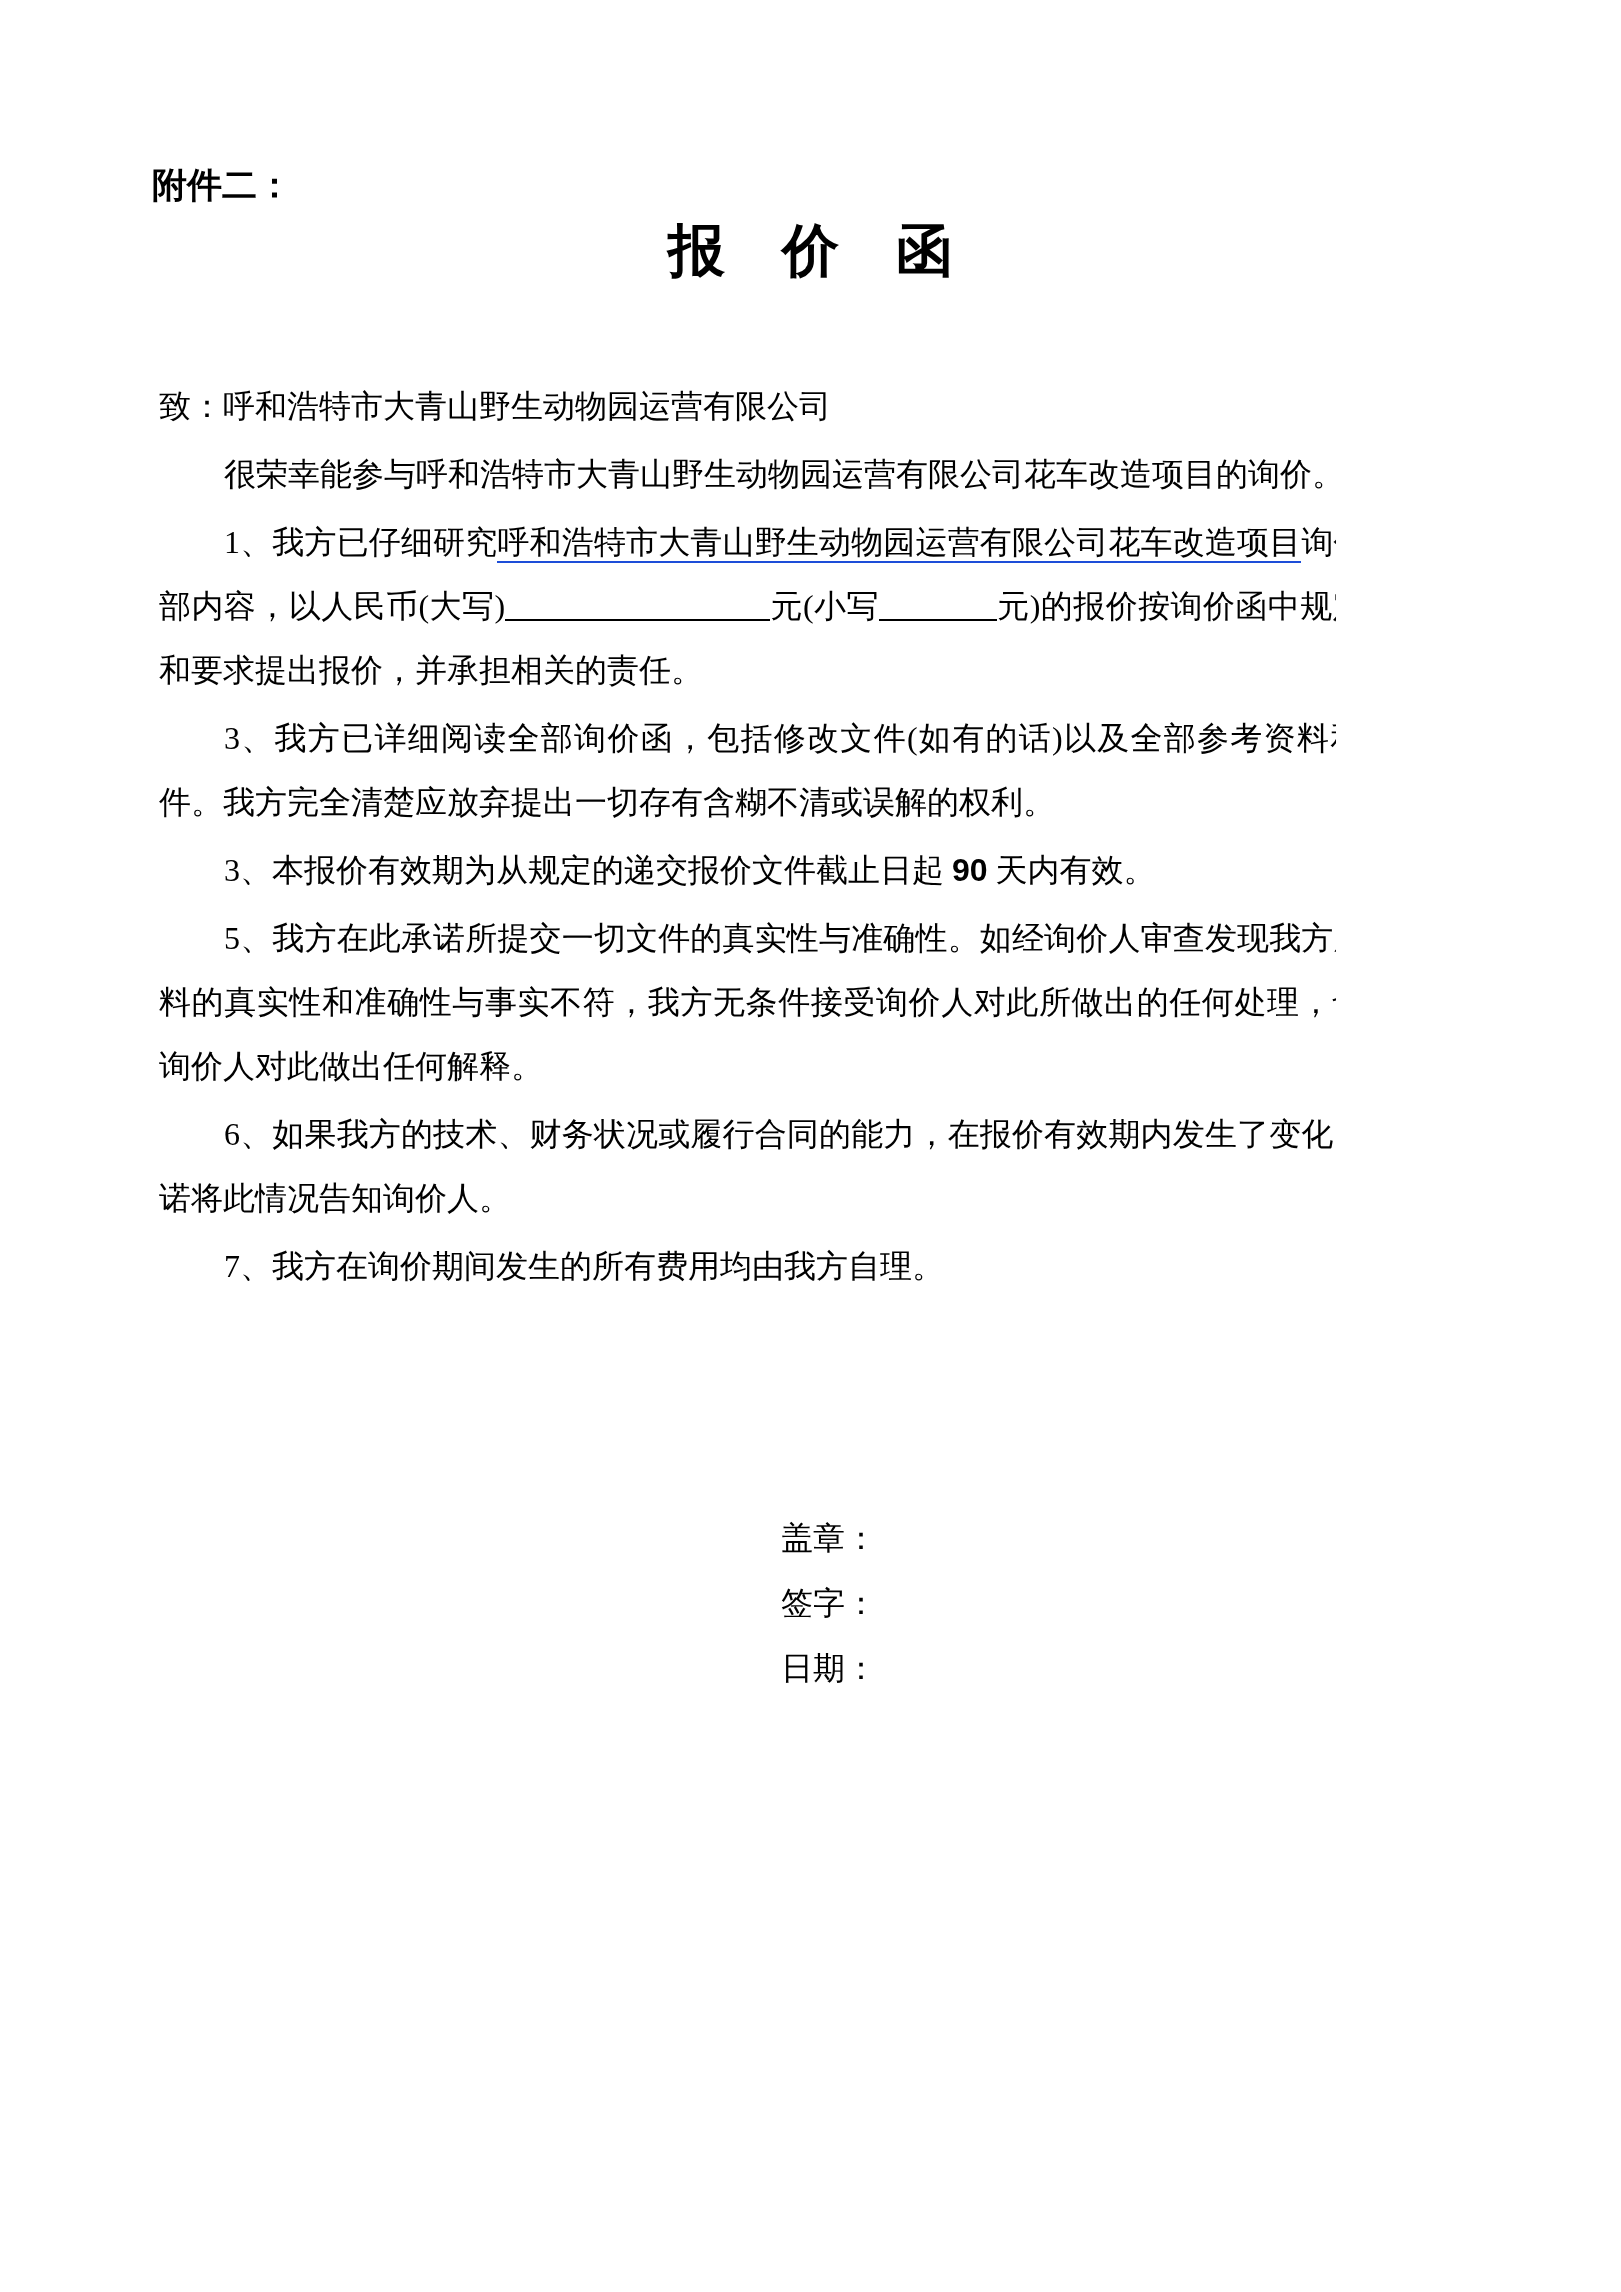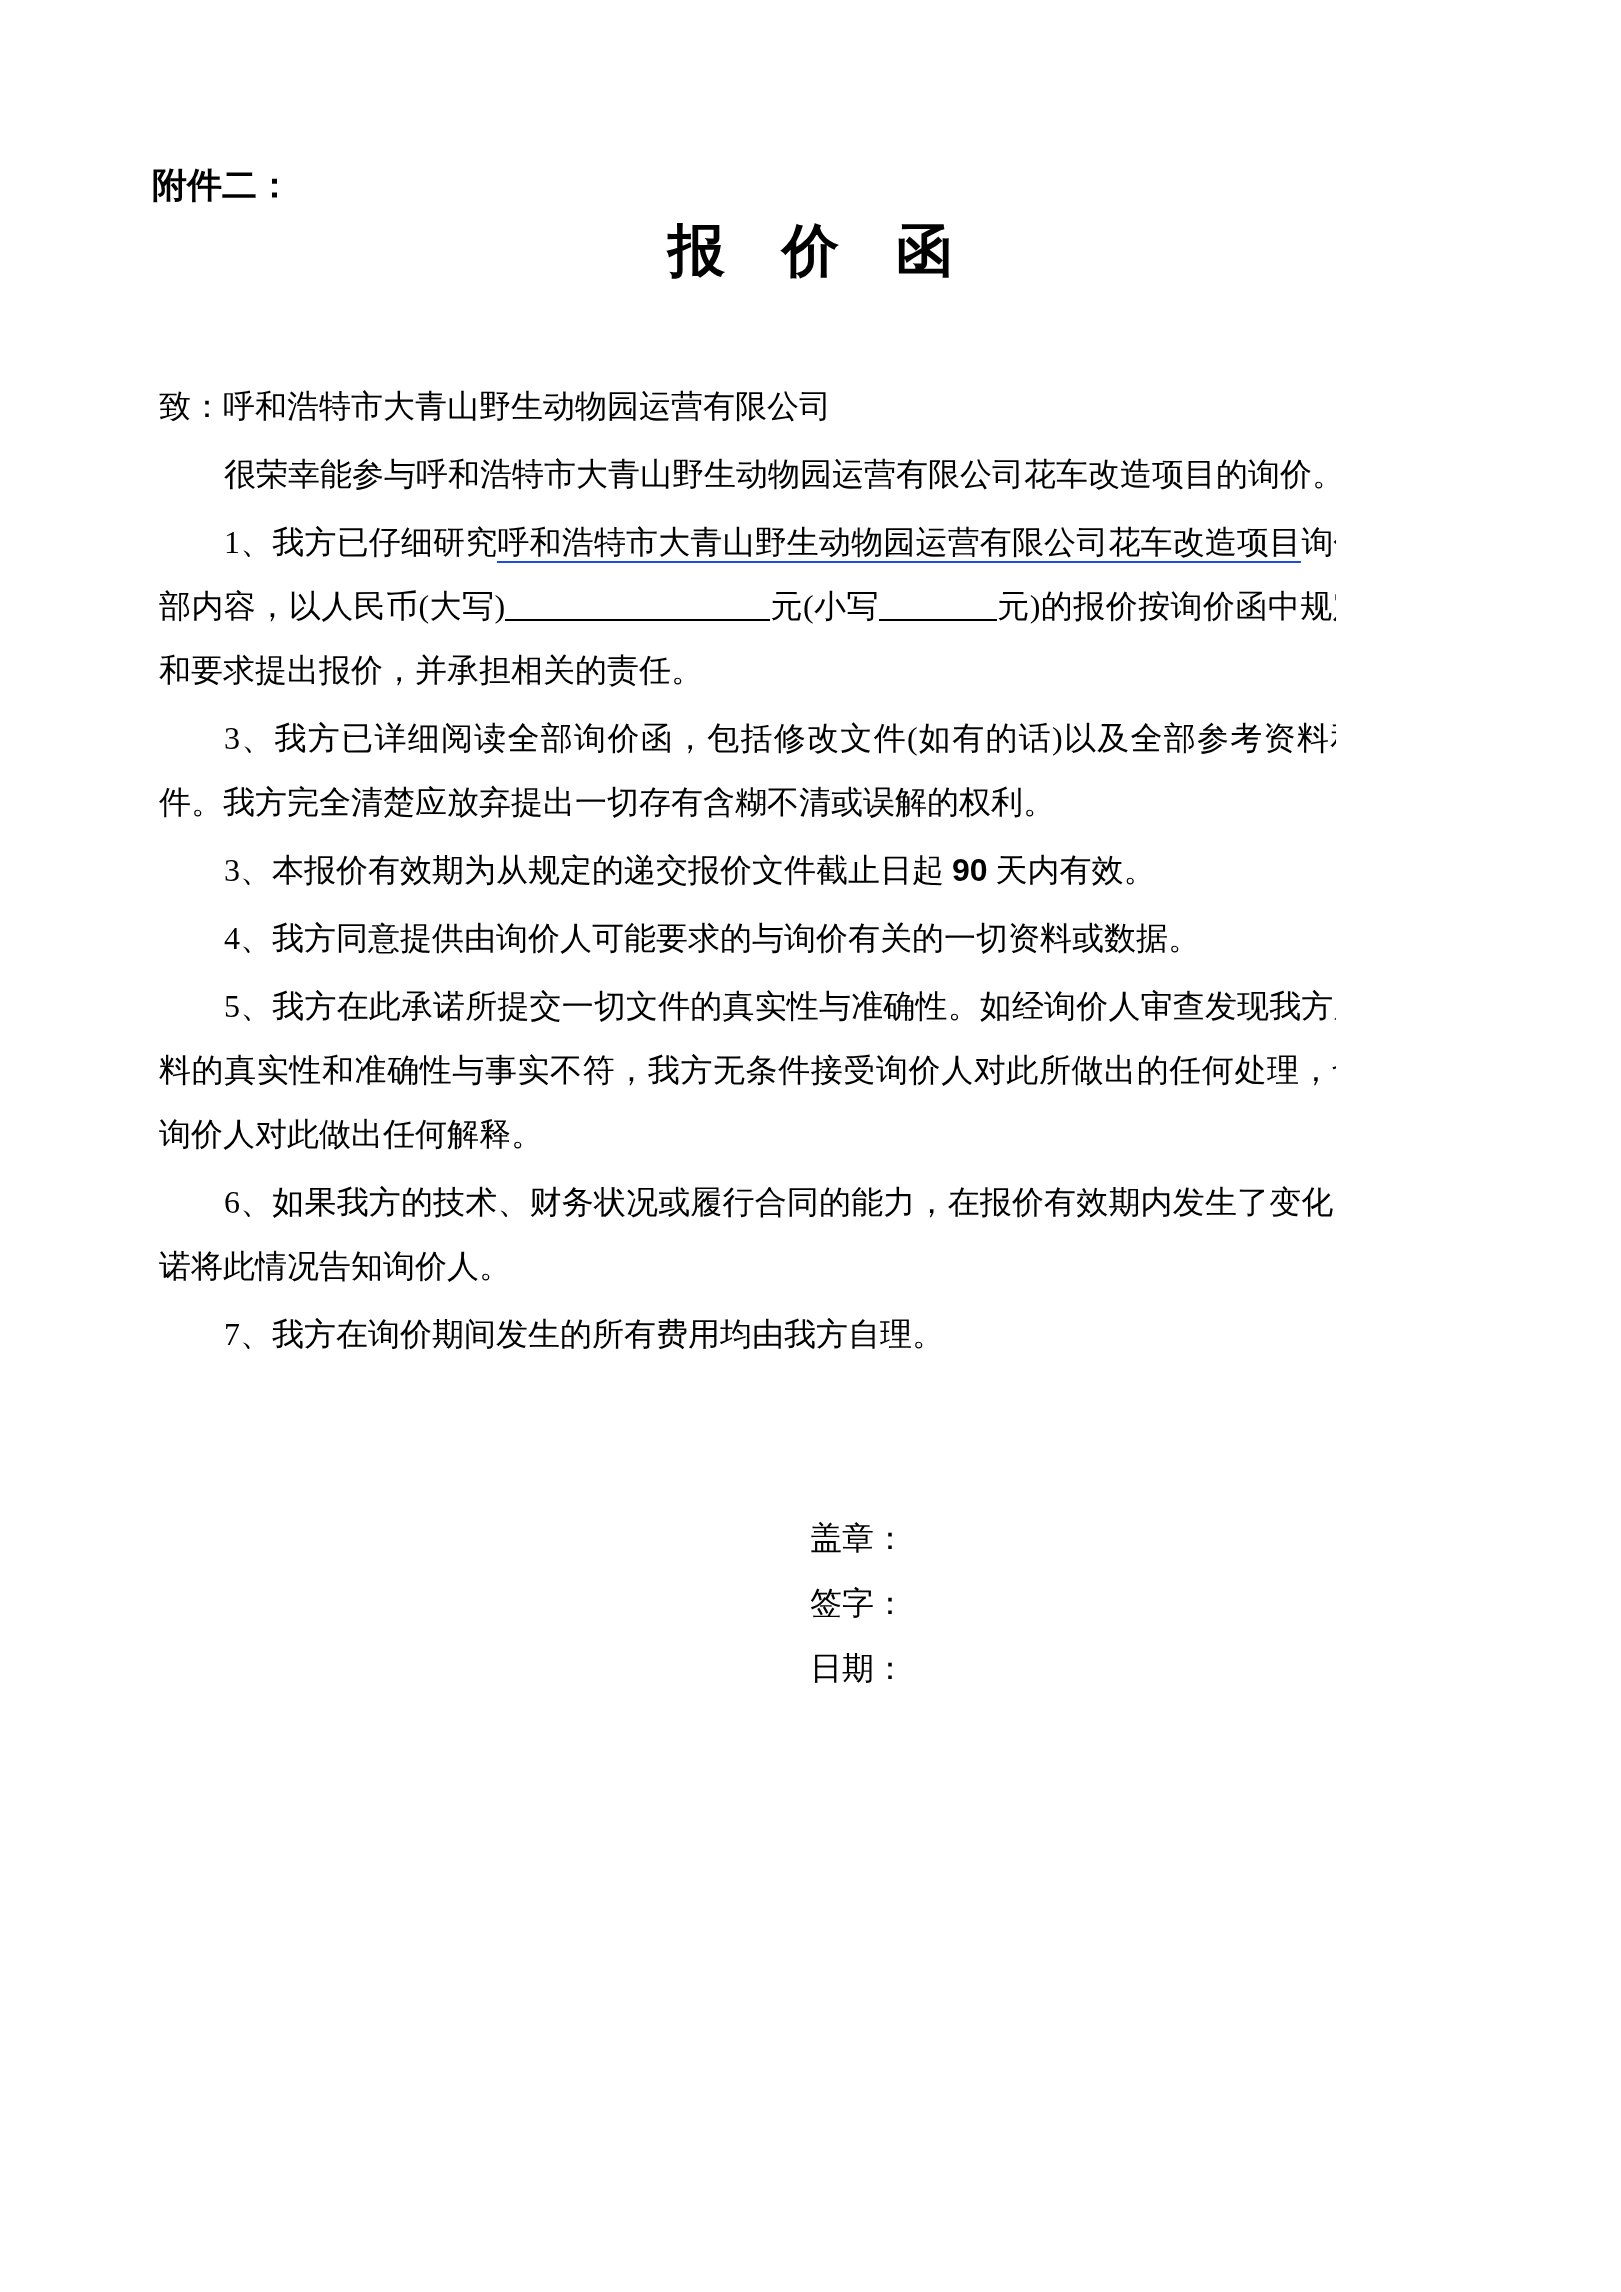--- a/index.html
+++ b/index.html
@@ -66,21 +66,21 @@
   }
   .seg-blank {
     display: inline-block;
     border-bottom: 2px solid #000000;
     height: 1em;
     position: relative;
     top: 3.9px;
   }
   .signature-block {
     position: absolute;
-    left: 810px;
+    left: 781px;
     top: 1506px;
     font-size: 32px;
     line-height: 65px;
     color: #000000;
   }
   .signature-item {
     white-space: nowrap;
   }
 </style>
 </head>
@@ -90,21 +90,20 @@
   <div class="attachment-label">附件二：</div>
 
   <div class="doc-title">报　价　函</div>
 
   <div class="doc-body" id="doc-body">
       <p class="para"><span>致：呼和浩特市大青山野生动物园运营有限公司</span></p>
       <p class="para indent"><span>很荣幸能参与呼和浩特市大青山野生动物园运营有限公司花车改造项目的询价。</span></p>
       <p class="para indent"><span>1、我方已仔细研究</span><span class="seg-u">呼和浩特市大青山野生动物园运营有限公司花车改造项目</span><span>询价函的全部内容，以人民币(大写)</span><span class="seg-blank" style="width: 265px;"></span><span>元(小写</span><span class="seg-blank" style="width: 118px;"></span><span>元)的报价按询价函中规定的条件和要求提出报价，并承担相关的责任。</span></p>
       <p class="para indent"><span>3、我方已详细阅读全部询价函，包括修改文件(如有的话)以及全部参考资料和有关附件。我方完全清楚应放弃提出一切存有含糊不清或误解的权利。</span></p>
       <p class="para indent"><span>3、本报价有效期为从规定的递交报价文件截止日起 </span><span class="seg-b">90</span><span> 天内有效。</span></p>
-      <p class="para indent"><span>4、我方同意提供由询价人可能要求的与询价有关的一切资料或数据。</span></p>
       <p class="para indent"><span>5、我方在此承诺所提交一切文件的真实性与准确性。如经询价人审查发现我方所提交资料的真实性和准确性与事实不符，我方无条件接受询价人对此所做出的任何处理，也不要求询价人对此做出任何解释。</span></p>
       <p class="para indent"><span>6、如果我方的技术、财务状况或履行合同的能力，在报价有效期内发生了变化，我方承诺将此情况告知询价人。</span></p>
       <p class="para indent"><span>7、我方在询价期间发生的所有费用均由我方自理。</span></p>
     </div>
 
   <div class="signature-block" id="signature-block">
       <div class="signature-item">盖章：</div>
       <div class="signature-item">签字：</div>
       <div class="signature-item">日期：</div>
     </div>

